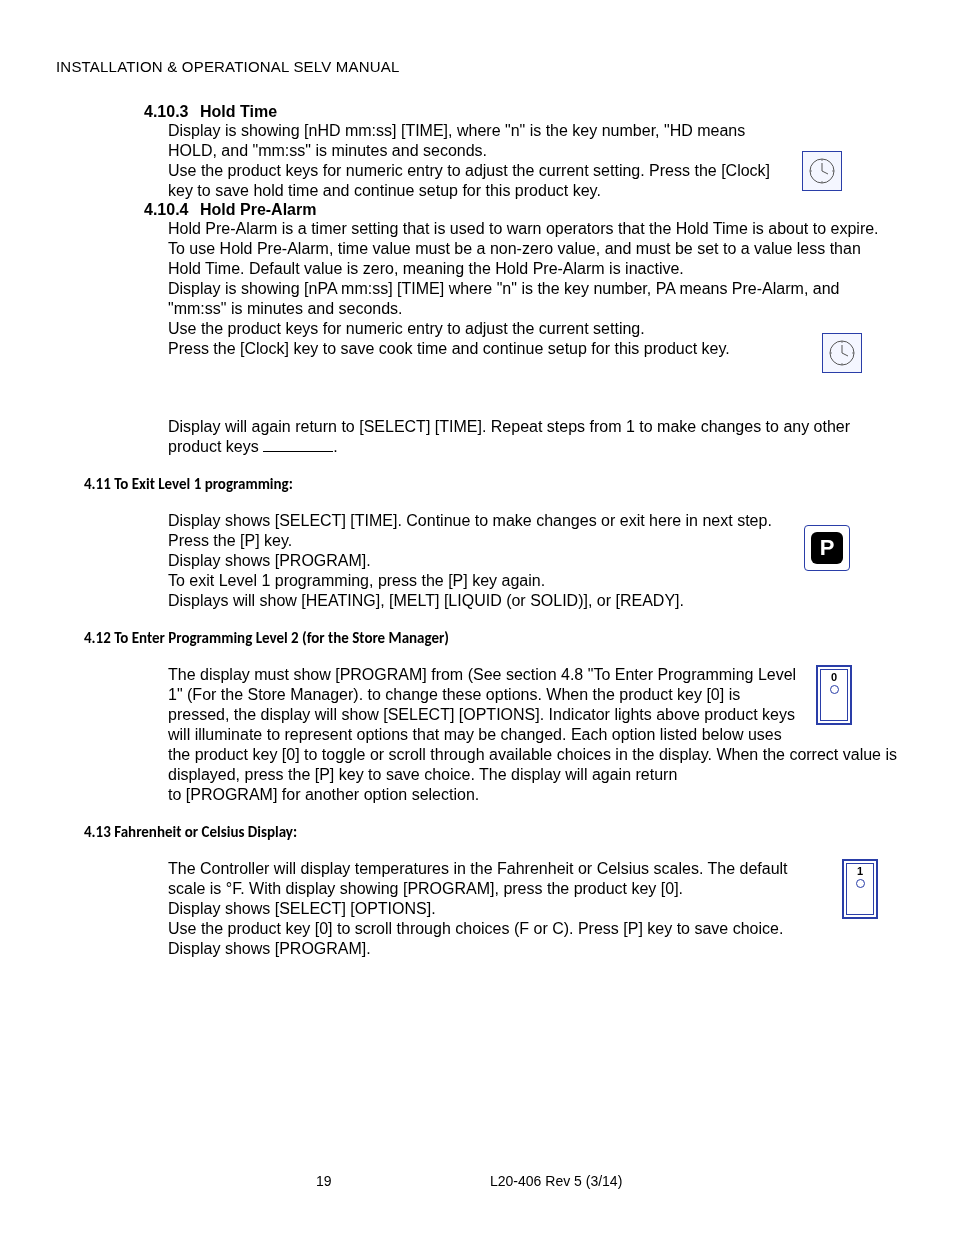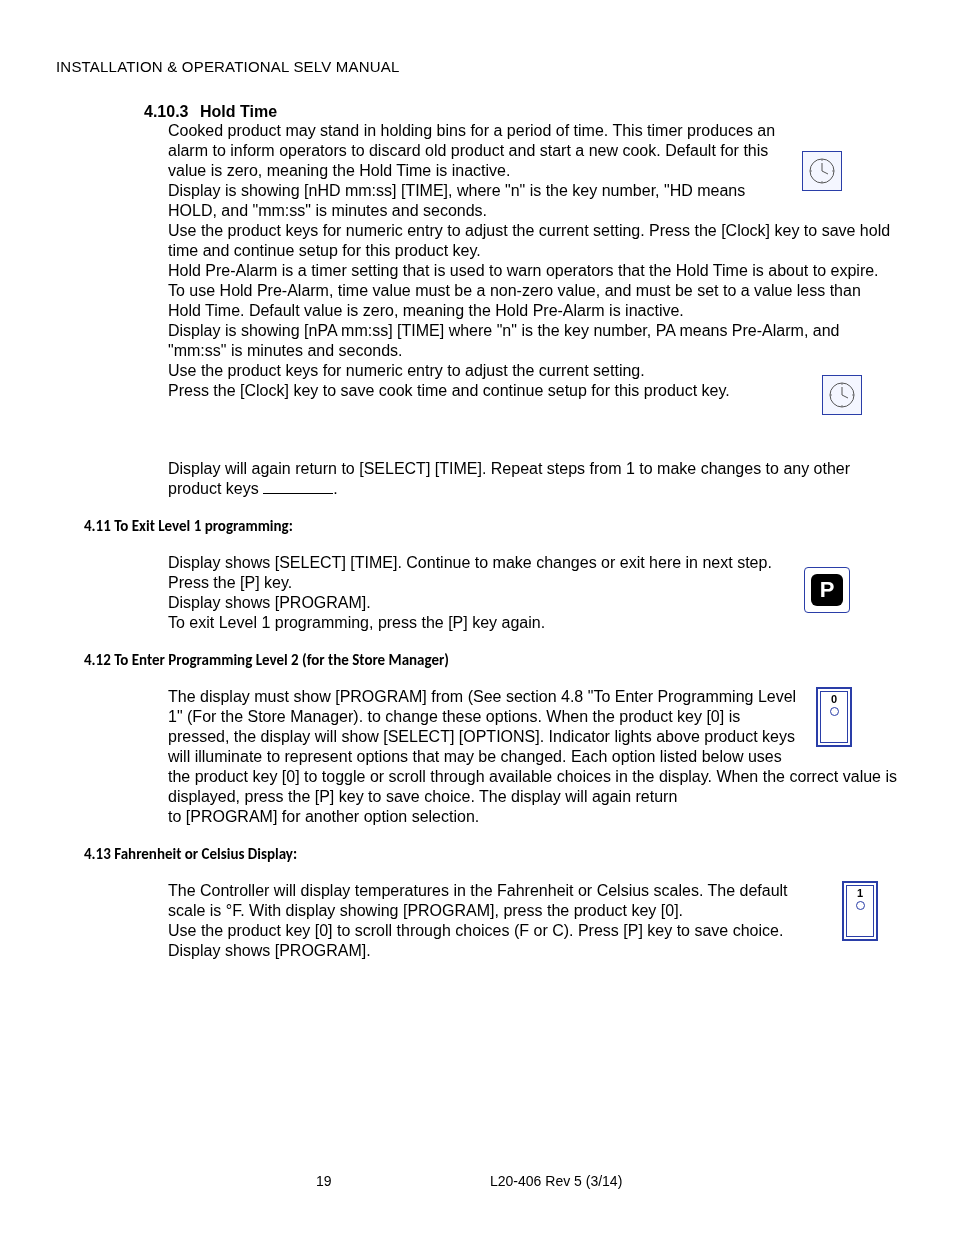--- a/index.html
+++ b/index.html
@@ -140,25 +140,28 @@
       <svg width="28" height="28" viewBox="0 0 28 28">
         <circle cx="14" cy="14" r="12" fill="none" stroke="#555" stroke-width="1"></circle>
         <line x1="14" y1="14" x2="14" y2="6" stroke="#555" stroke-width="1"></line>
         <line x1="14" y1="14" x2="20" y2="17" stroke="#555" stroke-width="1"></line>
         <circle cx="14" cy="3" r="0.7" fill="#555"></circle>
           <circle cx="25" cy="14" r="0.7" fill="#555"></circle>
         <circle cx="14" cy="25" r="0.7" fill="#555"></circle>
           <circle cx="3" cy="14" r="0.7" fill="#555"></circle>
       </svg>
     </div>
-    <p>Cooked product may stand in holding bins for a period of time.  This timer produces an alarm to inform operators to discard old product and start a new cook. Default for this value is zero, meaning the Hold Time is inactive.</p>
     <p>Display is showing [nHD mm:ss] [TIME], where "n" is the key number, "HD means HOLD, and "mm:ss" is minutes and seconds.</p>
     <p>Use the product keys for numeric entry to adjust the current setting.  Press the [Clock] key to save hold time and continue setup for this product key.</p>
   </div>
 
+  <div class="sub-row">
+    <span class="sub-num">4.10.4</span>
+    <span class="sub-title">Hold Pre-Alarm</span>
+  </div>
   <div class="body-indent float-wrap">
     <p>Hold Pre-Alarm is a timer setting that is used to warn operators that the Hold Time is about to expire.  To use Hold Pre-Alarm, time value must be a non-zero value, and must be set to a value less than Hold Time.  Default value is zero, meaning the Hold Pre-Alarm is inactive.</p>
     <p>Display is showing [nPA mm:ss] [TIME] where "n" is the key number, PA means Pre-Alarm, and "mm:ss" is minutes and seconds.</p>
     <p>Use the product keys for numeric entry to adjust the current setting.</p>
     <div class="icon-box clock-icon" style="margin: -6px 36px 10px 12px;">
       <svg width="28" height="28" viewBox="0 0 28 28">
         <circle cx="14" cy="14" r="12" fill="none" stroke="#555" stroke-width="1"></circle>
         <line x1="14" y1="14" x2="14" y2="6" stroke="#555" stroke-width="1"></line>
         <line x1="14" y1="14" x2="20" y2="17" stroke="#555" stroke-width="1"></line>
         <circle cx="14" cy="3" r="0.7" fill="#555"></circle>
@@ -179,20 +182,21 @@
   <div class="h2">4.11 To Exit Level 1 programming:</div>
   <div class="sec-gap"></div>
   <div class="body-indent float-wrap">
     <div class="p-key" style="margin: 14px 48px 8px 12px;">
       <div class="p-key-inner">P</div>
     </div>
     <p>Display shows [SELECT] [TIME].  Continue to make changes or exit here in next step.</p>
     <p>Press the [P] key.</p>
     <p>Display shows [PROGRAM].</p>
     <p>To exit Level 1 programming, press the [P] key again.</p>
+    <p>Displays will show [HEATING], [MELT] [LIQUID (or SOLID)], or [READY].</p>
   </div>
 
   <div class="sec-gap"></div>
 
   <div class="h2">4.12 To Enter Programming Level 2 (for the Store Manager)</div>
   <div class="sec-gap"></div>
   <div class="body-indent float-wrap">
     <div class="key-button" style="margin: 0 46px 8px 14px;">
       <div class="key-button-inner">
         <div>0</div>
@@ -208,20 +212,21 @@
   <div class="h2">4.13 Fahrenheit or Celsius Display:</div>
   <div class="sec-gap"></div>
   <div class="body-indent float-wrap">
     <div class="key-button" style="margin: 0 20px 8px 14px;">
       <div class="key-button-inner">
         <div>1</div>
         <div class="key-led"></div>
       </div>
     </div>
     <p>The Controller will display temperatures in the Fahrenheit or Celsius scales. The default scale is °F.  With display showing [PROGRAM], press the product key [0].</p>
+    <p>Display shows [SELECT] [OPTIONS].</p>
     <p>Use the product key [0] to scroll through choices (F or C).  Press [P] key to save choice. Display shows [PROGRAM].</p>
   </div>
 
 </div>
 
 <div class="footer">
   <span class="footer-left">19</span>
   <span class="footer-right">L20-406   Rev 5 (3/14)</span>
 </div>
 

